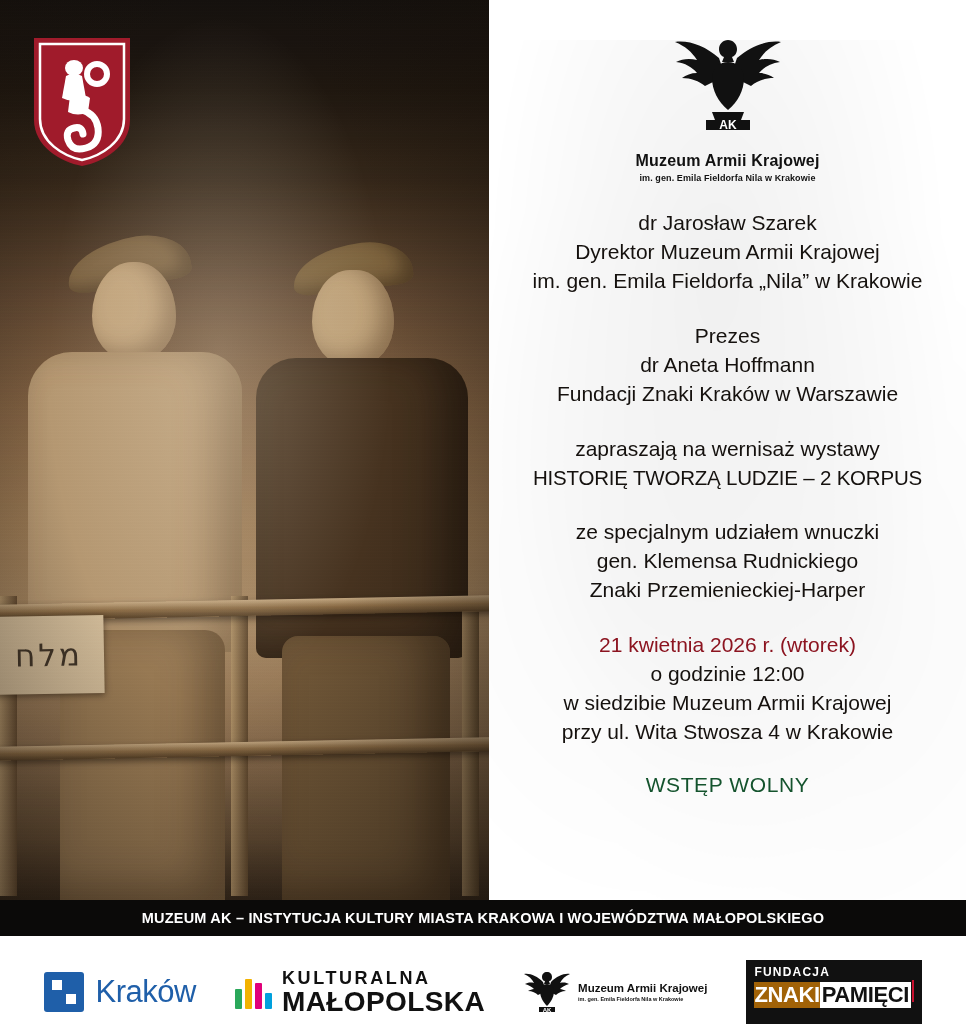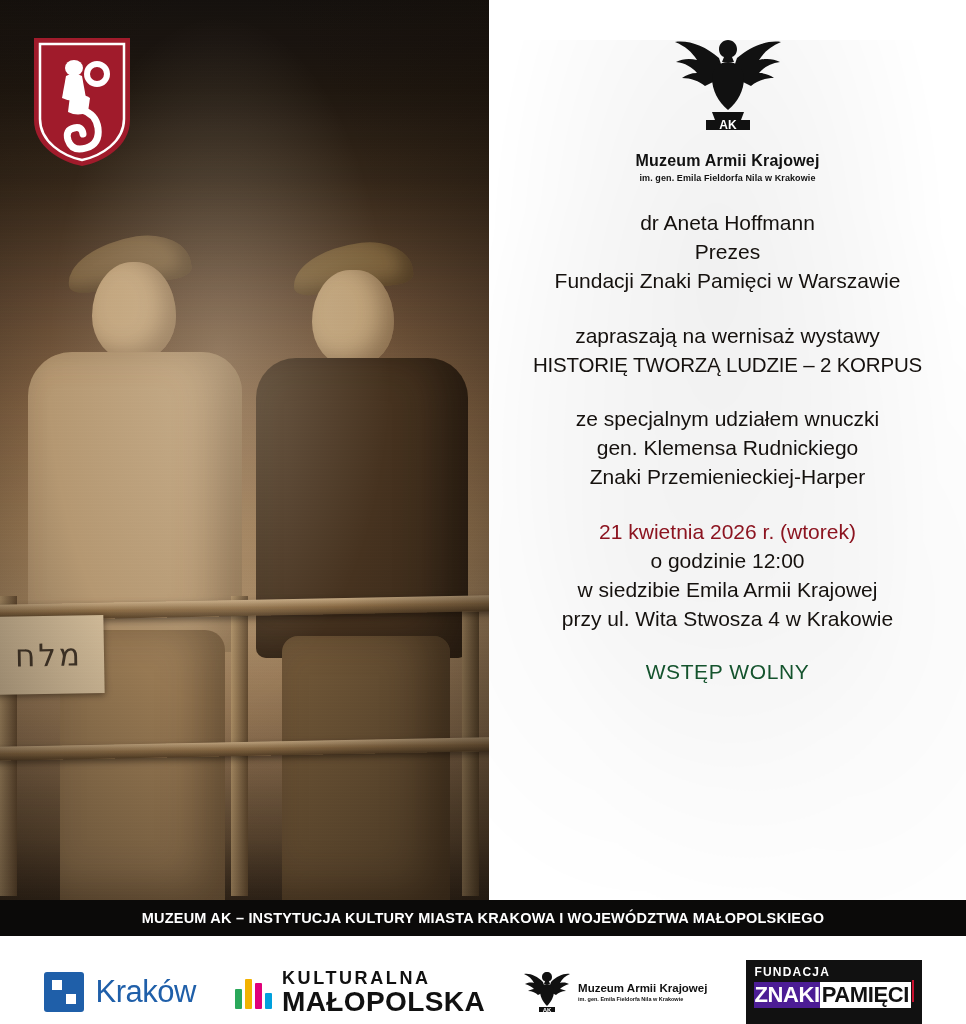--- a/index.html
+++ b/index.html
@@ -362,21 +362,21 @@
     letter-spacing: 1.2px;
     text-align: left;
   }
   .znaki-bottom {
     display: flex;
     align-items: baseline;
     gap: 0px;
     margin-top: 1px;
   }
   .znaki-znaki {
-    background: #4c1d95;
+    background: #a16207;
     color: #fff;
     font-size: 22px;
     font-weight: bold;
     letter-spacing: -0.4px;
   }
   .znaki-pamieci {
     background: #ffffff;
     color: #111;
     font-size: 22px;
     font-weight: bold;
@@ -451,42 +451,47 @@
             <path d="M66 34 c-9 0 -16 7 -16 16 c0 12 6 24 16 32 c10 -8 16 -20 16 -32 c0 -9 -7 -16 -16 -16 z"></path>
             <path d="M50 84 l32 0 l-3 8 l-26 0 z"></path>
             <path d="M44 92 l44 0 l0 10 l-44 0 z"></path>
           </g>
           <text x="66" y="101" font-size="12" font-weight="bold" fill="#ffffff" text-anchor="middle" font-family="Liberation Sans, sans-serif">AK</text>
         </svg>
         <div class="museum-name">Muzeum Armii Krajowej</div>
         <div class="museum-sub">im. gen. Emila Fieldorfa Nila w Krakowie</div>
       </div>
 
-
       <div class="block">
+        <p class="line bigger">dr Jarosław Szarek</p>
+        <p class="line bigger">Dyrektor Muzeum Armii Krajowej</p>
+        <p class="line bigger">im. gen. Emila Fieldorfa „Nila” w Krakowie</p>
+      </div>
+
+      <div class="block">
+        <p class="line bigger">Prezes</p>
         <p class="line bigger">dr Aneta Hoffmann</p>
-        <p class="line bigger">Prezes</p>
-        <p class="line bigger">Fundacji Znaki Pamięci w Warszawie</p>
+        <p class="line bigger">Fundacji Znaki Kraków w Warszawie</p>
       </div>
 
       <div class="block">
         <p class="line bigger">zapraszają na wernisaż wystawy</p>
         <p class="line title">HISTORIĘ TWORZĄ LUDZIE – 2 KORPUS</p>
       </div>
 
       <div class="block">
         <p class="line bigger">ze specjalnym udziałem wnuczki</p>
         <p class="line bigger">gen. Klemensa Rudnickiego</p>
         <p class="line bigger">Znaki Przemienieckiej-Harper</p>
       </div>
 
       <div class="block">
         <p class="line bigger red">21 kwietnia 2026 r. (wtorek)</p>
         <p class="line bigger">o godzinie 12:00</p>
-        <p class="line bigger">w siedzibie Emila Armii Krajowej</p>
+        <p class="line bigger">w siedzibie Muzeum Armii Krajowej</p>
         <p class="line bigger">przy ul. Wita Stwosza 4 w Krakowie</p>
       </div>
 
       <div class="free-entry">WSTĘP WOLNY</div>
     </div>
   </div>
 
   <div class="bottom-bar">
     <span>MUZEUM AK – INSTYTUCJA KULTURY MIASTA KRAKOWA I WOJEWÓDZTWA MAŁOPOLSKIEGO</span>
   </div>

